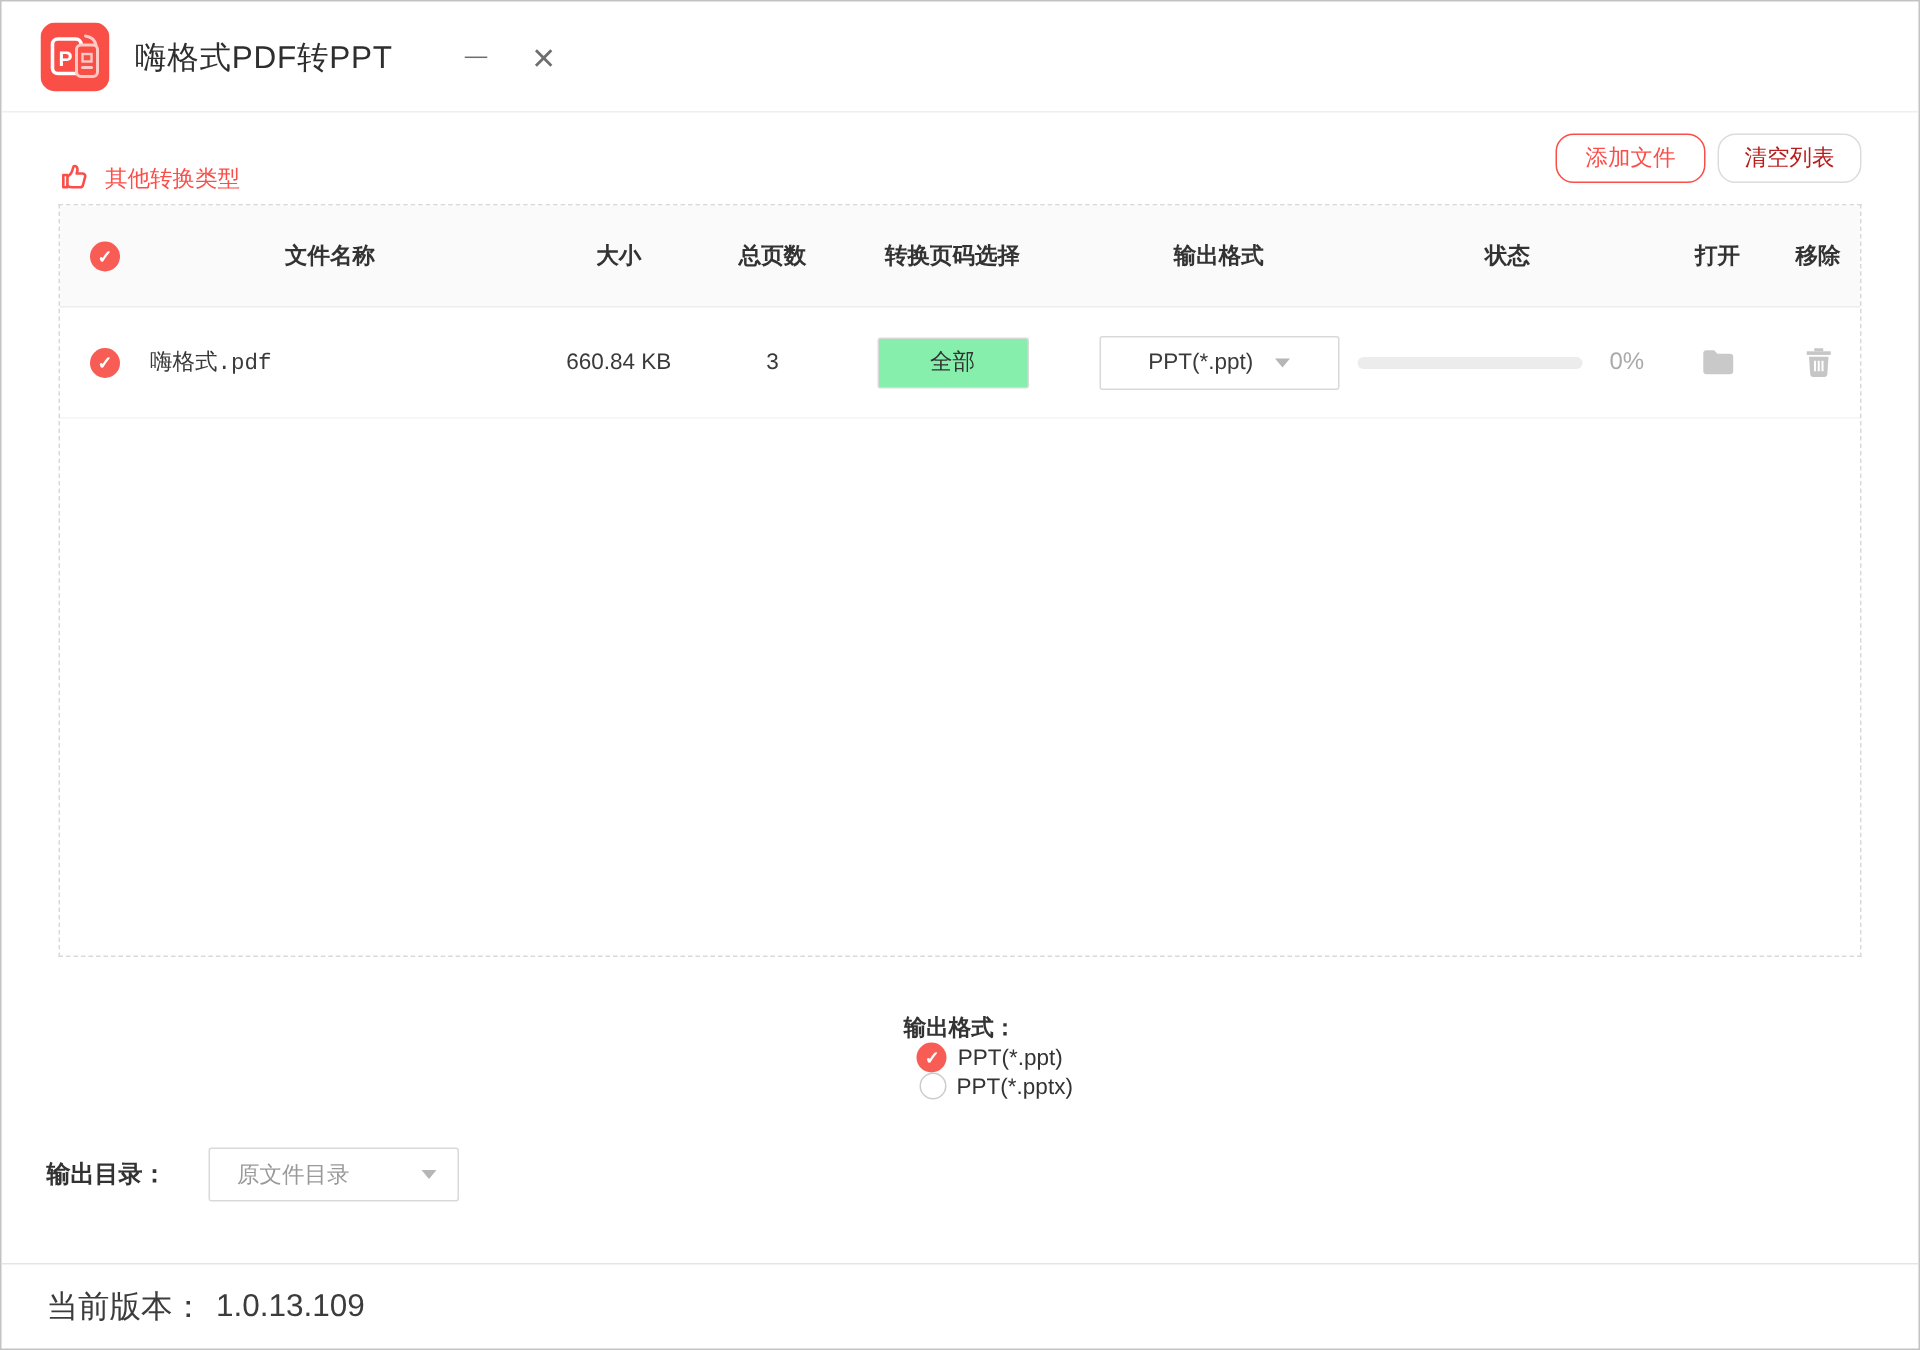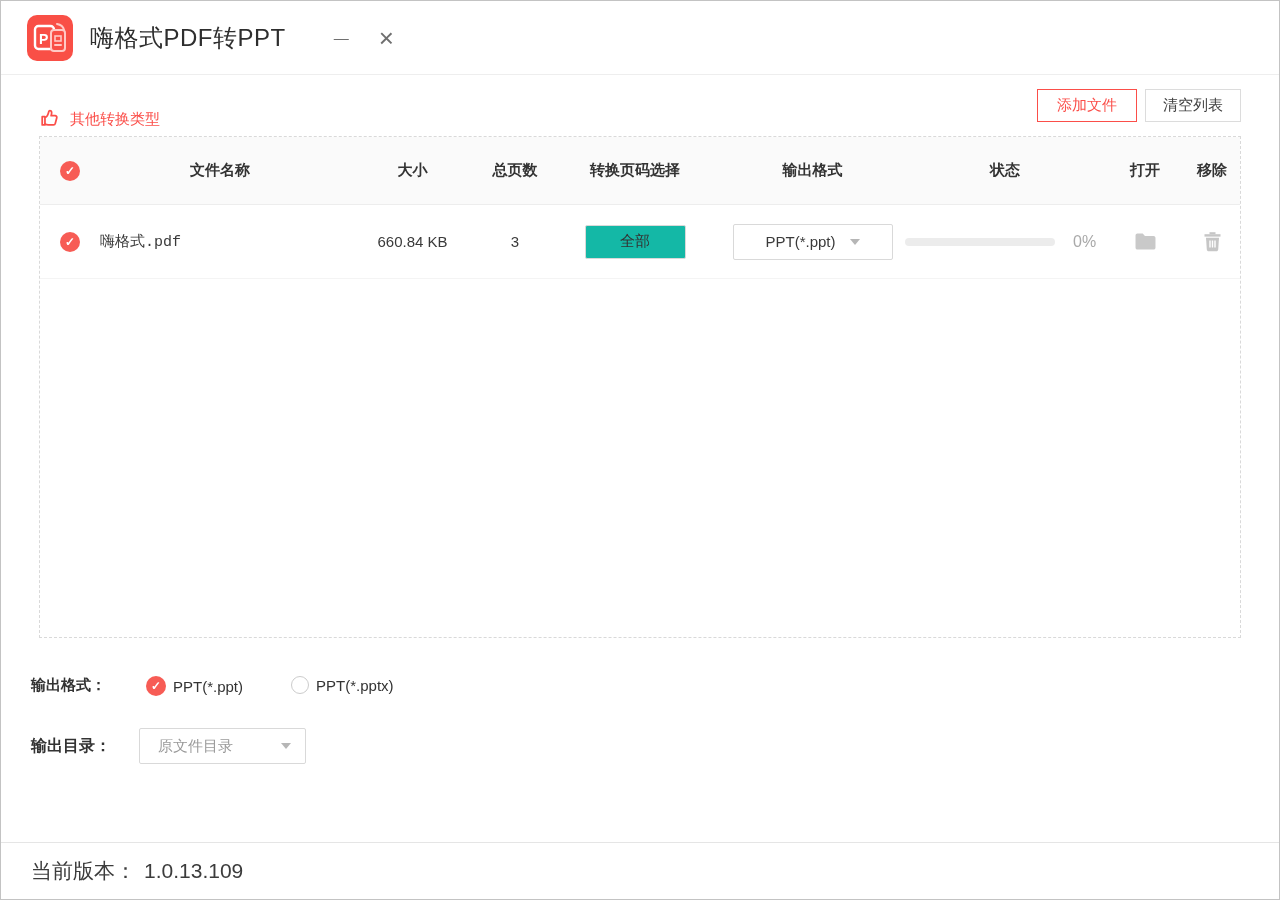--- a/index.html
+++ b/index.html
@@ -6,65 +6,65 @@
   html,body { background:#fff; }
   body { font-family:"Liberation Sans", sans-serif; width:1280px; height:900px; }
   .window {
     width:1280px; height:900px; border:1px solid #c3c3c3; background:#fff;
     display:flex; flex-direction:column; overflow:hidden;
   }
 
   
   .titlebar { height:74px; flex:none; display:flex; align-items:center; padding:0 26px; border-bottom:1px solid #eeeeee; }
   .logo { width:46px; height:46px; margin-right:17px; flex:none; }
-  .app-title { font-size:24px; color:#2e2e2e; letter-spacing:.5px; }
+  .app-title { font-size:21px; color:#2e2e2e; letter-spacing:.5px; }
   .nav { margin-left:auto; display:flex; align-items:center; gap:30px; font-size:17px; color:#333; }
   .nav span { cursor:pointer; }
   .nav .vip { color:var(--accent, #fb4e49); }
   .win-controls { display:flex; align-items:center; gap:30px; margin-left:48px; color:#6f6f6f; }
   .win-min { font-size:15px; cursor:pointer; line-height:1; }
   .win-close { font-size:26px; cursor:pointer; line-height:1; font-weight:300; }
 
   
   .content { flex:1; padding:0 30px; display:flex; flex-direction:column; }
 
   .toolbar { height:61px; margin:0 8px; display:flex; align-items:center; }
   .other-types { display:flex; align-items:flex-end; gap:9px; color:var(--accent, #fb4e49); font-size:15px; cursor:pointer;margin-top:24px; }
   .toolbar-spacer { flex:1; }
-  .btn { background:#fff; border-radius:0; font-size:15px; cursor:pointer; font-family:inherit; }
+  .btn { background:#fff; border-radius:12px; font-size:15px; cursor:pointer; font-family:inherit; }
   .btn-add { width:100px; height:33px; border:1px solid var(--accent, #fb4e49); color:var(--accent, #fb4e49); }
-  .btn-clear { width:96px; height:33px; border:1px solid #dcdcdc; color:#404040; margin-left:8px; }
+  .btn-clear { width:96px; height:33px; border:1px solid #dcdcdc; color:#b91c1c; margin-left:8px; }
 
   
   .file-table { margin:0 8px; height:502px; border:1px dashed #d9d9d9; background:#fff; overflow:hidden; }
   .thead { display:flex; align-items:center; height:68px; background:#fafafa; border-bottom:1px solid #ededed; font-size:15px; font-weight:700; color:#333; }
   .trow  { display:flex; align-items:center; height:74px; border-bottom:1px solid #f4f4f4; font-size:15px; color:#3a3a3a; }
   .cell { flex:none; display:flex; align-items:center; justify-content:center; }
   .col-check{width:60px;} .col-name{width:240px;} .col-size{width:145px;} .col-pages{width:60px;}
   .col-psel{width:180px;} .col-format{width:175px;} .col-status{width:210px; justify-content:flex-start; padding-left:5px;}
   .col-open{width:70px;} .col-remove{width:64px;}
   .cell.left { justify-content:flex-start;font-family:Liberation Mono, monospace; }
 
   .check-circle { width:20px; height:20px; border-radius:50%; background:var(--check, #f75c55);
     color:#fff; font-size:12px; font-weight:700; display:flex; align-items:center; justify-content:center; cursor:pointer; }
   .radio-empty { width:18px; height:18px; border-radius:50%; border:1px solid #ccc; background:#fff; }
 
-  .pill-btn { width:101px; height:34px; border:1px solid #d9d9d9; border-radius:2px; background:#14b8a6; color:#333; font-size:15px; cursor:pointer; font-family:inherit; }
+  .pill-btn { width:101px; height:34px; border:1px solid #d9d9d9; border-radius:2px; background:#86efac; color:#333; font-size:15px; cursor:pointer; font-family:inherit; }
   .select-box { height:36px; border:1px solid #d9d9d9; border-radius:2px; background:#fff; display:flex; align-items:center; cursor:pointer; color:#3a3a3a; font-size:15px; }
   .select-format { width:160px; justify-content:center; gap:14px; }
   .caret { width:0; height:0; border-left:5px solid transparent; border-right:5px solid transparent; border-top:6px solid #b6b6b6; }
 
   .progress-track { width:150px; height:8px; border-radius:4px; background:#ececec; overflow:hidden; }
   .progress-fill { height:100%; border-radius:4px; background:var(--accent, #fb4e49); width:0%; }
   .progress-label { color:#a9a9a9; font-size:16px; margin-left:18px; }
 
   .icon-btn { background:none; border:none; cursor:pointer; padding:0; display:flex; align-items:center; justify-content:center; }
 
   
-  .format-row { margin-top:38px; display:flex; align-items:flex-start; font-size:15px; color:#333; }
+  .format-row { margin-top:38px; display:flex; align-items:center; font-size:15px; color:#333;flex-direction:column; }
   .row-label { font-weight:700; color:#333; }
   .radio-opt { display:flex; align-items:center; gap:7px; cursor:pointer; color:#333; }
   .radio-opt.first { margin-left:40px; }
   .radio-opt.second { margin-left:48px; }
 
   .dir-row { margin-top:32px; display:flex; align-items:center; }
   .select-dir { width:167px; margin-left:28px; justify-content:space-between; padding:0 14px 0 18px; color:#999; }
   .dir-spacer { flex:1; }
   .btn-convert { width:228px; height:55px; margin-right:8px; border:none; border-radius:3px;
     background:var(--convert_button, #fb5b55); color:#fff; font-size:19px; letter-spacing:1px; cursor:pointer; font-family:inherit; }

